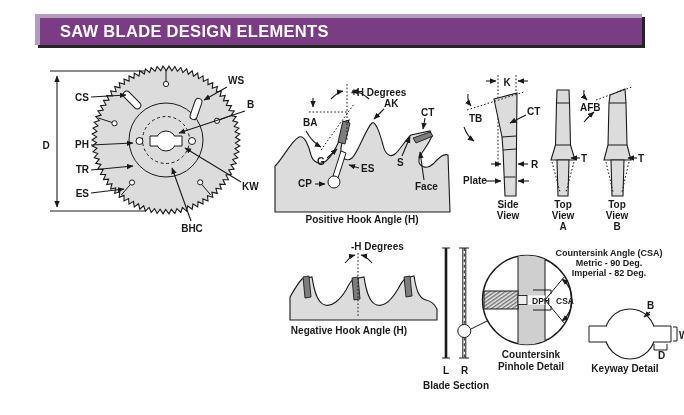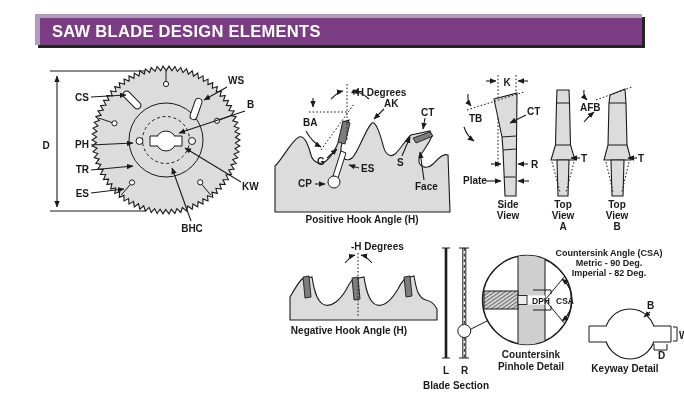--- a/index.html
+++ b/index.html
@@ -1,18 +1,18 @@
 <!DOCTYPE html>
 <html><head>
 <meta charset="utf-8">
 <style>
   html,body{margin:0;padding:0;background:#fff;}
   body{width:684px;height:415px;position:relative;font-family:"Liberation Sans",sans-serif;overflow:hidden;}
   .hdr-outer{position:absolute;left:35px;top:14px;width:607px;height:31px;background:#b29bbf;box-shadow:3px 3px 0 #242424;}
-  .hdr-inner{position:absolute;left:5px;top:4px;right:0;bottom:0;background:#7a3c82;display:flex;align-items:center;padding-left:12px;}
+  .hdr-inner{position:absolute;left:5px;top:4px;right:0;bottom:0;background:#7a3c82;display:flex;align-items:center;padding-left:20px;}
   .hdr-title{color:#ffffff;font-weight:bold;font-size:16.5px;letter-spacing:.3px;white-space:nowrap;}
   svg{position:absolute;left:0;top:0;}
   .t{font-family:"Liberation Sans",sans-serif;font-weight:bold;font-size:10px;fill:#1a1a1a;}
   .t9{font-size:9px;}
   .t85{font-size:8.5px;}
   .ln{stroke:#1a1a1a;stroke-width:1.1;fill:none;}
   .thin{stroke-width:1;}
   .dot{stroke-dasharray:1.6 2;}
   .dash{stroke-dasharray:3 2.6;}
   .blade{fill:#dcdcdc;stroke:#1a1a1a;stroke-width:1.1;}

